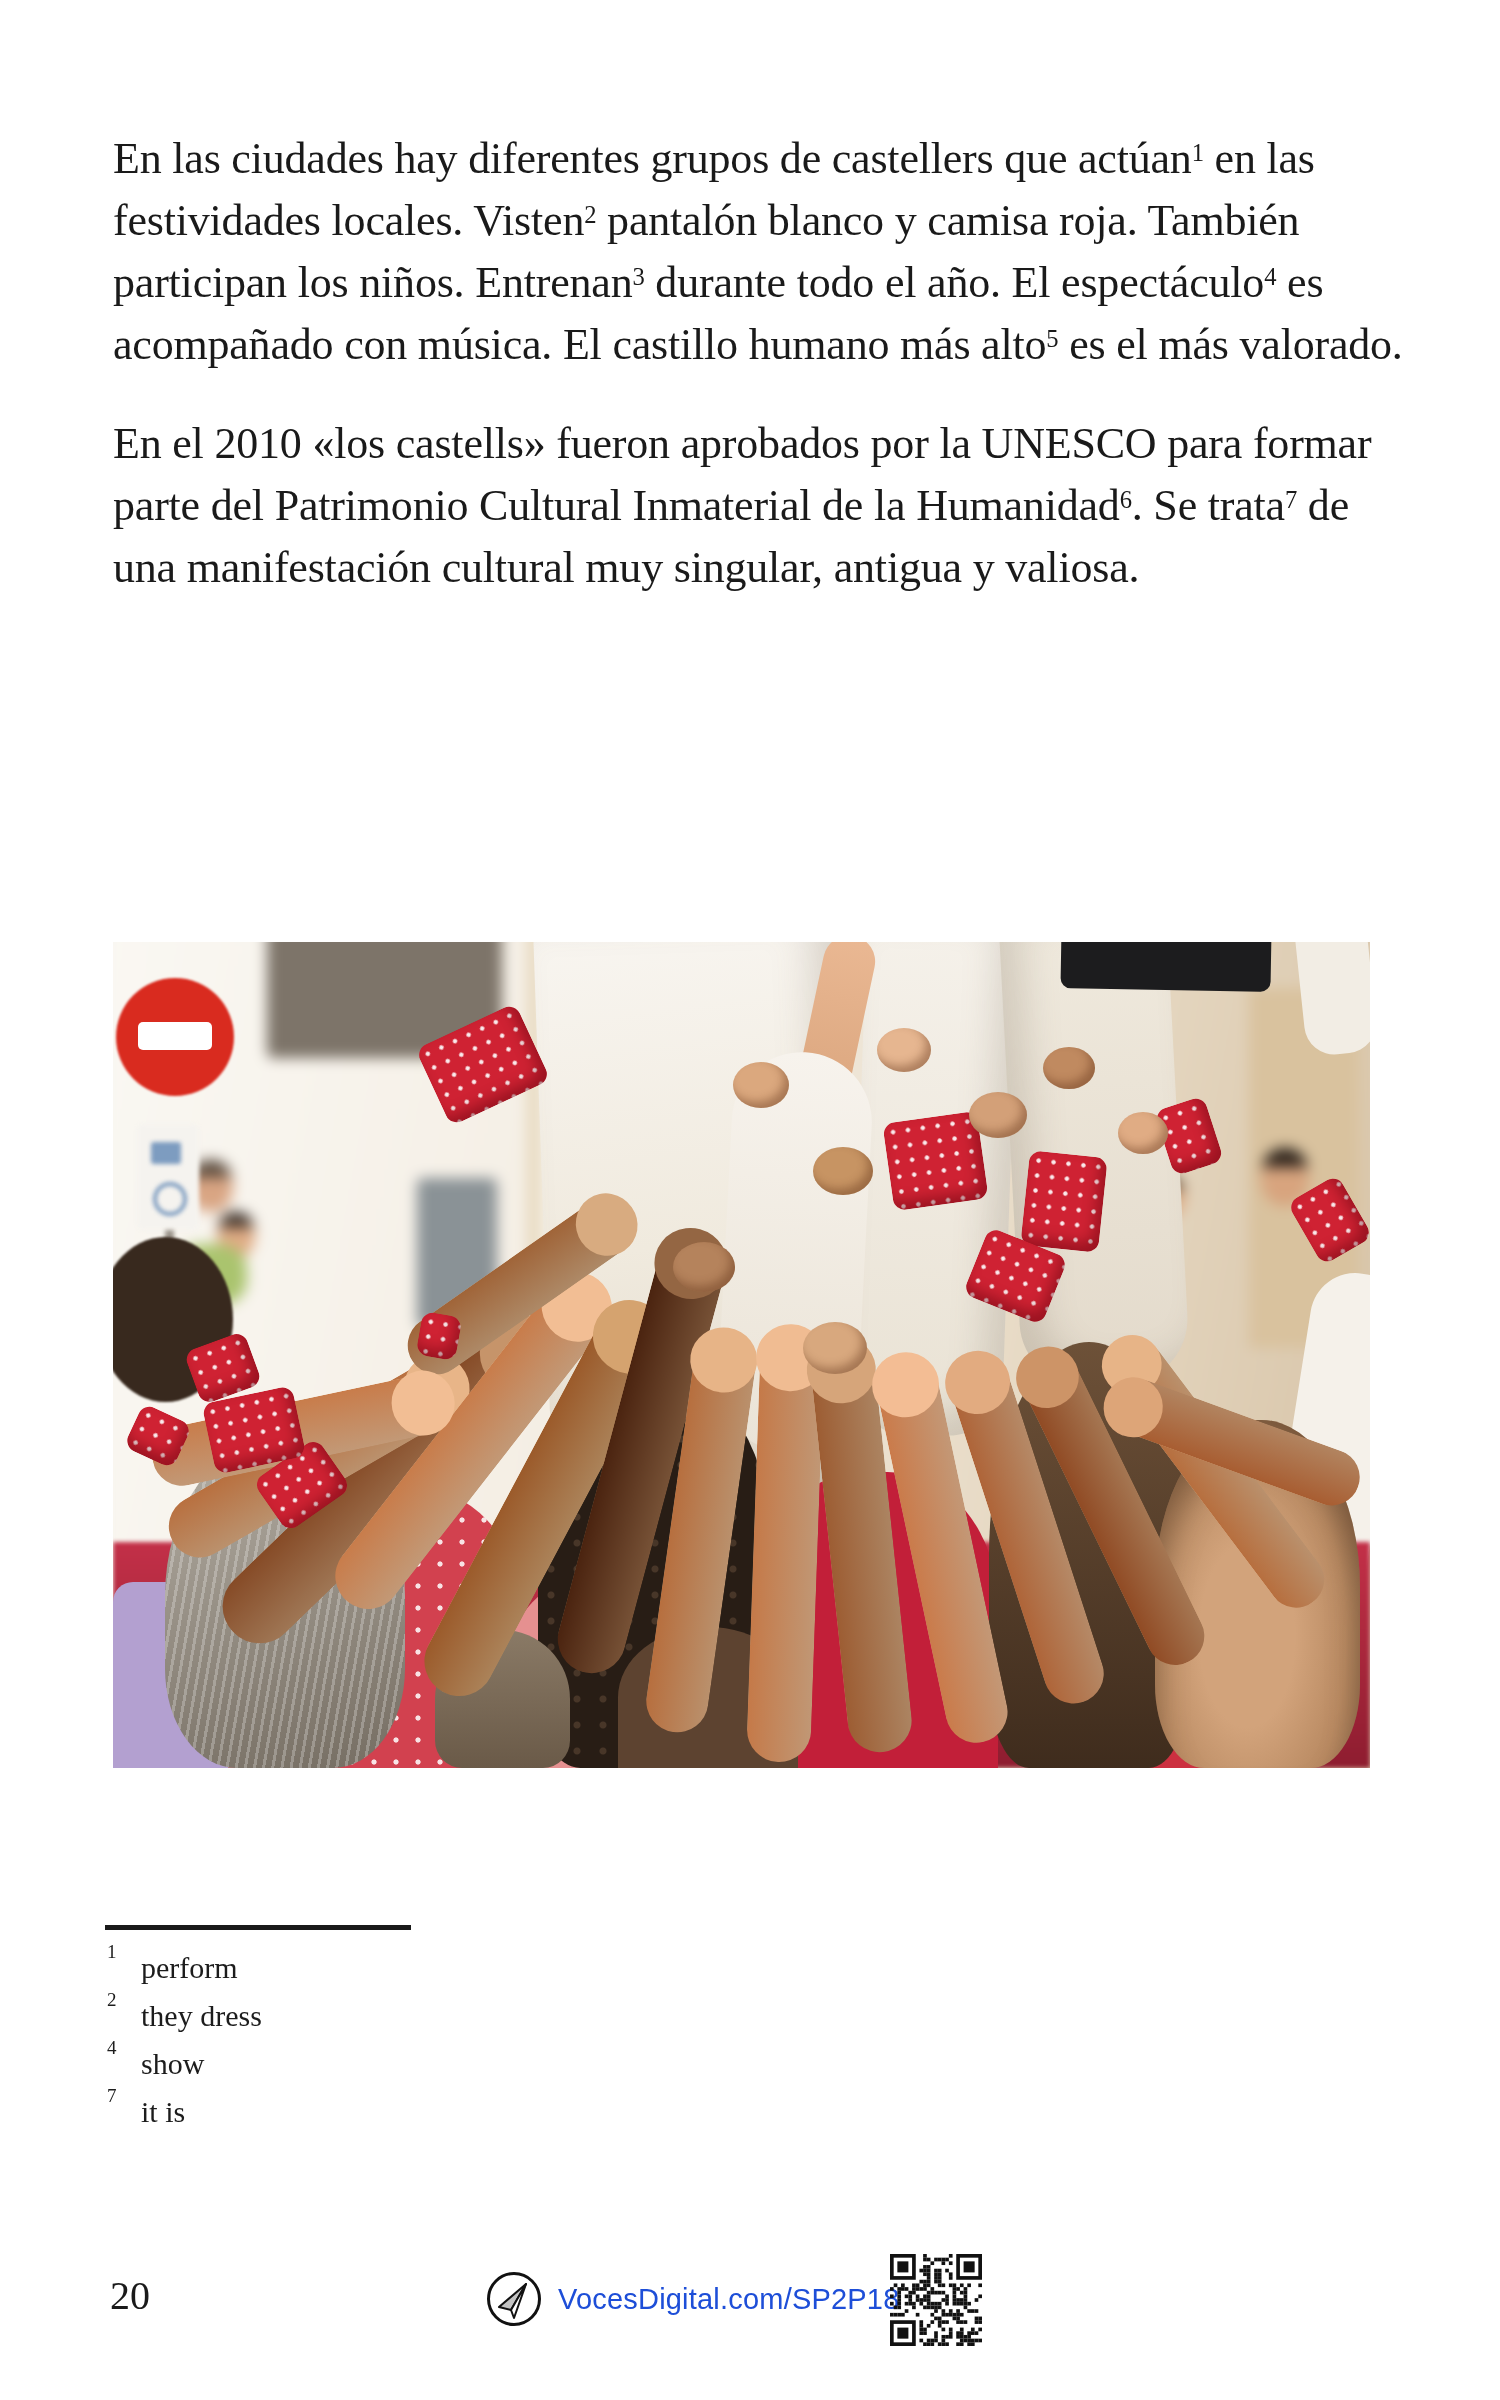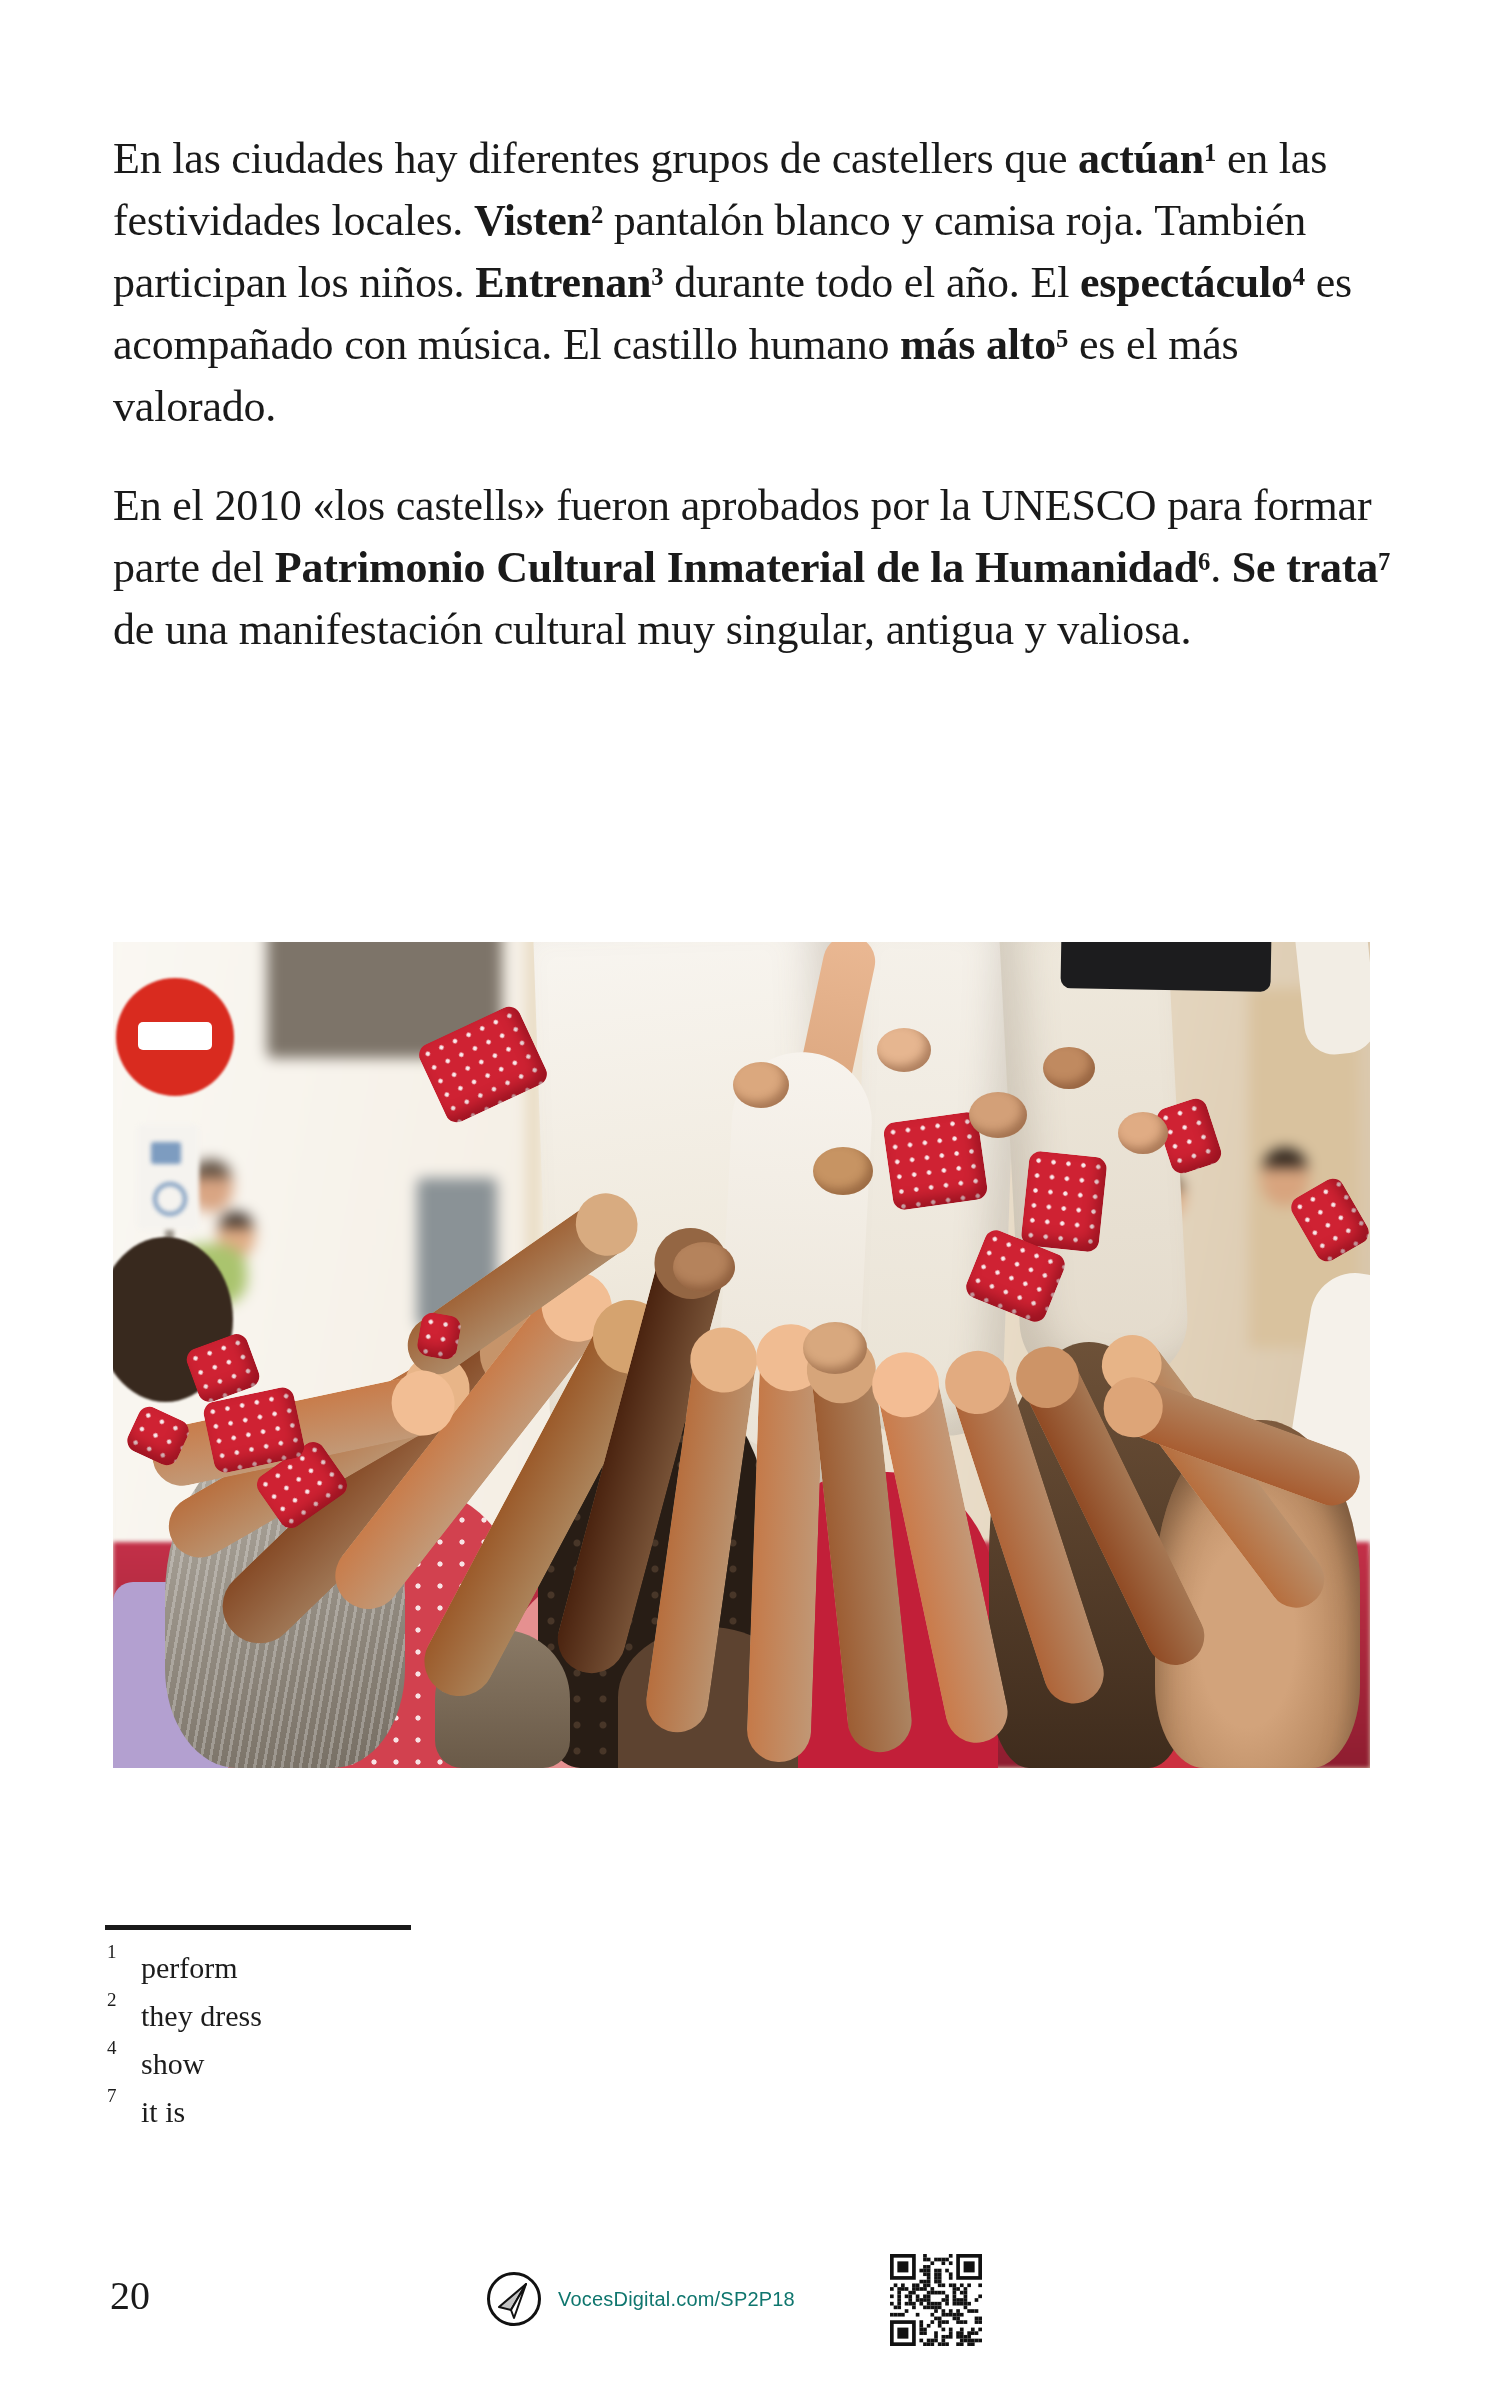--- a/index.html
+++ b/index.html
@@ -5,21 +5,21 @@
   html,body{margin:0;padding:0}
   body{
     width:1500px;height:2400px;position:relative;background:#ffffff;
     font-family:"Liberation Serif", serif;color:#1a1a1a;overflow:hidden;
   }
   .abs{position:absolute}
 
   
   .article{position:absolute;left:113px;top:128px;width:1290px}
   p.bodytext{font-size:44px;line-height:62px;margin:0 0 37px 0;letter-spacing:-0.2px}
-  p.bodytext .b{font-weight:bold}
+  p.bodytext .b{font-weight:normal}
   p.bodytext sup{font-size:0.56em;line-height:0;position:relative;top:-0.48em;vertical-align:baseline}
 
   
   figure.photo{
     position:absolute;left:113px;top:942px;width:1257px;height:826px;margin:0;
     overflow:hidden;background:#efe8db;
   }
   .ph-bg{position:absolute;inset:-14px;filter:blur(7px)}
   .ph-layer{position:absolute;inset:0}
 
@@ -28,21 +28,21 @@
   .fn-rule{width:306px;height:5px;background:#1a1a1a}
   .footnotes ol{list-style:none;margin:14px 0 0 2px;padding:0;font-size:30px;color:#1c1c1c}
   .footnotes li{height:48px;line-height:48px;white-space:nowrap}
   .footnotes li sup{display:inline-block;width:24px;font-size:19px;line-height:0;position:relative;top:-0.45em}
   .footnotes li span{margin-left:10px}
 
   
   .page-number{position:absolute;left:110px;top:2272px;font-size:40px;color:#1a1a1a}
   .brand{position:absolute;left:486px;top:2268px;height:62px;display:flex;align-items:center;gap:16px}
   .brand .brand-text{
-    font-family:"Liberation Sans", sans-serif;font-size:20px;color:#0f766e;letter-spacing:0.2px;
+    font-family:"Liberation Sans", sans-serif;font-size:29px;color:#1d4ed8;letter-spacing:0.2px;
   }
   .qr{position:absolute;left:890px;top:2254px;width:92px;height:92px}
 </style>
 </head>
 <body>
 
 <main class="article">
   <p class="bodytext"><span>En las ciudades hay diferentes grupos de castellers que </span><span class="b">actúan</span><sup class="b">1</sup><span> en las festividades locales. </span><span class="b">Visten</span><sup class="b">2</sup><span> pantalón blanco y camisa roja. También participan los niños. </span><span class="b">Entrenan</span><sup class="b">3</sup><span> durante todo el año. El </span><span class="b">espectáculo</span><sup class="b">4</sup><span> es acompañado con música. El castillo humano </span><span class="b">más alto</span><sup class="b">5</sup><span> es el más valorado.</span></p>
   <p class="bodytext"><span>En el 2010 «los castells» fueron aprobados por la UNESCO para formar parte del </span><span class="b">Patrimonio Cultural Inmaterial de la Humanidad</span><sup class="b">6</sup><span>. </span><span class="b">Se trata</span><sup class="b">7</sup><span> de una manifestación cultural muy singular, antigua y valiosa.</span></p>
 </main>

